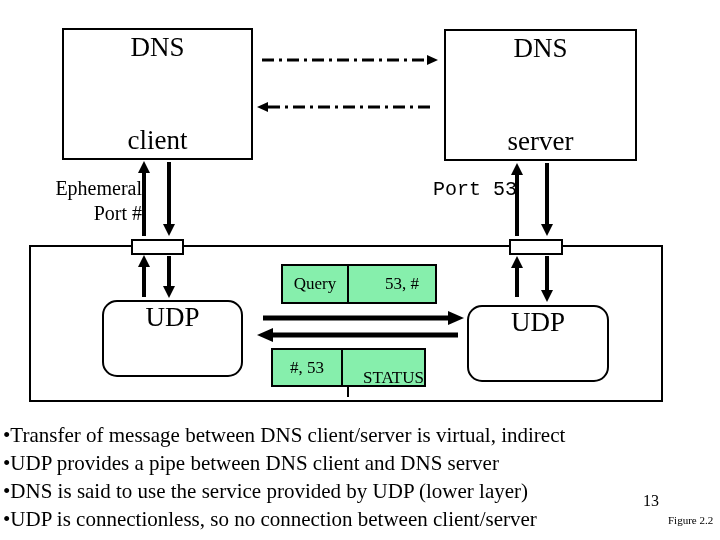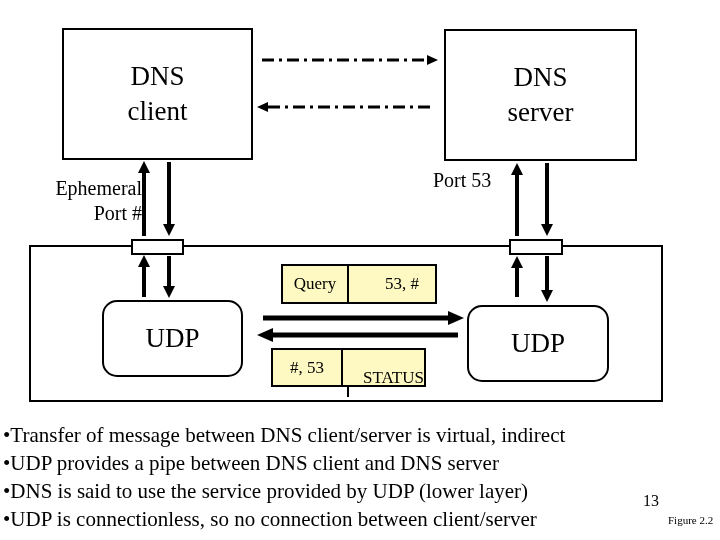--- a/index.html
+++ b/index.html
@@ -4,52 +4,52 @@
 <style>
   html, body { margin:0; padding:0; background:#ffffff; }
   .canvas {
     position:relative; width:720px; height:540px; background:#ffffff;
     font-family:"Liberation Serif", serif; color:#000; overflow:hidden;
   }
   .canvas * { box-sizing:border-box; }
 
   .box {
     position:absolute; border:2px solid #000; background:#ffffff;
-    display:flex; flex-direction:column; align-items:center; justify-content:center;
+    display:flex; flex-direction:column; align-items:center; justify-content:space-between;
     text-align:center;
   }
   .node-label { font-size:27px; line-height:35px; }
 
   .client-box { left:62px; top:28px;  width:191px; height:132px; }
   .server-box { left:444px; top:29px; width:193px; height:132px; }
 
   .outer-box { position:absolute; left:29px; top:245px; width:634px; height:157px;
                border:2px solid #000; background:#ffffff; }
 
   .udp-box { font-size:27px;border-radius:15px; }
   .udp-left  { left:102px; top:300px; width:141px; height:77px; }
   .udp-right { left:467px; top:305px; width:142px; height:77px; }
 
   .port-rect { position:absolute; border:2px solid #000; background:#ffffff; height:16px; }
   .port-rect-client { left:131px; top:239px; width:53px; }
   .port-rect-server { left:509px; top:239px; width:54px; }
 
   .msg-table { position:absolute; display:flex; border:2px solid #000;
-               background:#fef9c3; font-size:17px;gap:20px; }
+               background:#86efac; font-size:17px;gap:20px; }
   .msg-cell { display:flex; align-items:center; justify-content:center; }
   .query-table  { left:281px; top:264px; width:156px; height:40px; }
   .query-table  .c1 { width:66px; border-right:2px solid #000; }
   .query-table  .c2 { flex:1; }
   .status-table { left:271px; top:348px; width:155px; height:39px; }
   .status-table .c1 { width:77px; border-right:2px solid #000; }
   .status-table .c2 { flex:1;margin-top:20px; }
 
   .side-label { position:absolute; font-size:20px; line-height:25px; }
   .ephemeral-label { left:20px; top:176px; width:122px; text-align:right; }
-  .port53-label { left:433px; top:168px; }
+  .port53-label { left:433px; top:177px;font-family:Liberation Mono, monospace; }
 
   .bullets { position:absolute; left:3px; top:421px; font-size:21px; line-height:28px;
              white-space:nowrap; }
   .bullet-line { display:block; }
 
   .page-number  { position:absolute; left:643px; top:492px; font-size:16px; }
   .figure-label { position:absolute; left:668px; top:514px; font-size:11px; }
 
   .overlay { position:absolute; left:0; top:0; width:720px; height:540px; pointer-events:none; }
   .overlay line    { stroke:#000; }

